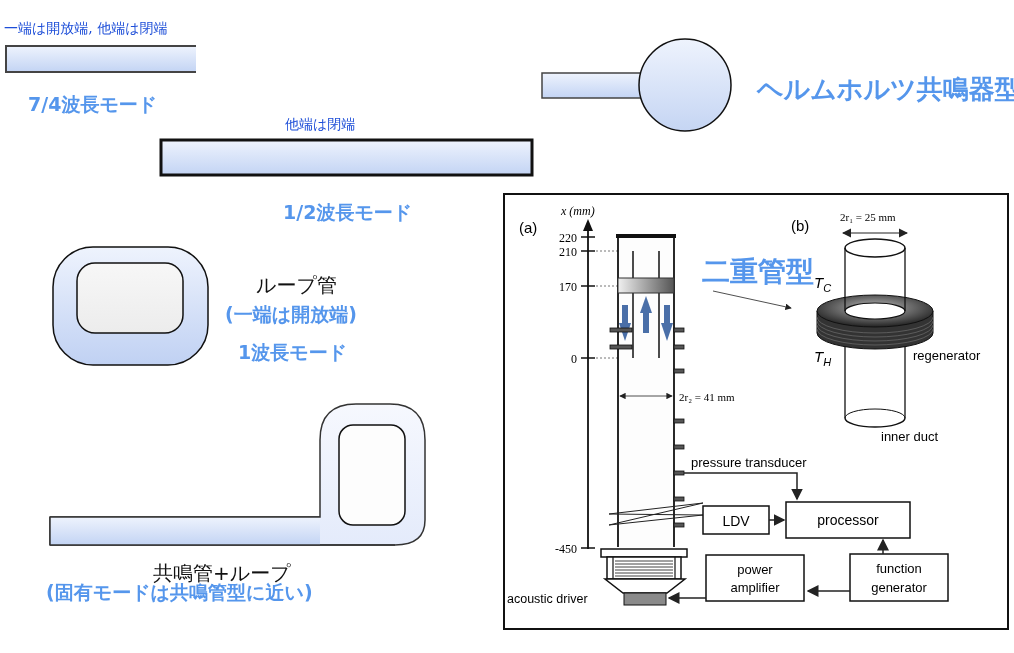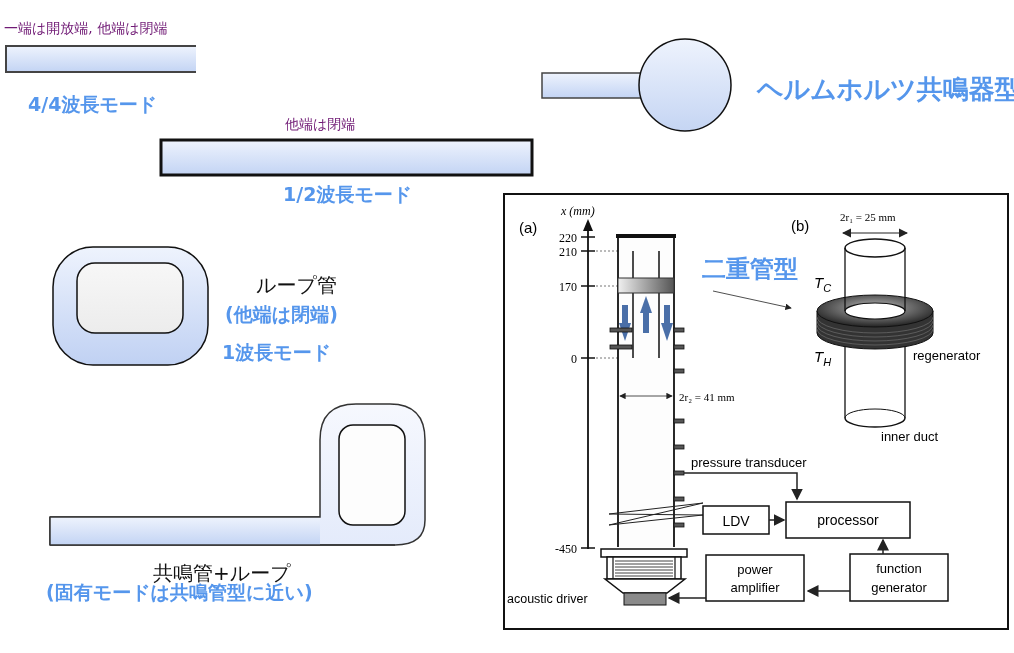--- a/index.html
+++ b/index.html
@@ -1,19 +1,19 @@
 <!DOCTYPE html>
 <html><head>
 <meta charset="utf-8">
 <style>
   html, body { margin:0; padding:0; background:#ffffff; }
   body { width:1014px; height:653px; position:relative; overflow:hidden;
          font-family:"DejaVu Sans", sans-serif; }
   .abs { position:absolute; }
-  .lbl-black { color:#701a75; font-family:"DejaVu Serif", serif; font-size:14px; white-space:nowrap; }
+  .lbl-black { color:#1d4ed8; font-family:"DejaVu Serif", serif; font-size:14px; white-space:nowrap; }
   .lbl-black-sans { color:#111; font-family:"DejaVu Sans", sans-serif; font-size:20px; white-space:nowrap; }
   .lbl-blue { color:#5596ec; font-weight:bold; font-family:"DejaVu Sans", sans-serif; font-size:19px; white-space:nowrap; }
   svg text { font-family:"Liberation Sans", sans-serif; }
   .serif { font-family:"Liberation Serif", serif; }
 </style>
 </head>
 <body>
 
 <svg class="abs" style="left:0;top:0" width="1014" height="653">
   <defs>
@@ -59,30 +59,30 @@
   <g>
     <path d="M50 517 H320 V440 Q320 404 356 404 H390 Q425 404 425 440 V520 Q425 545 395 545 H50 Z" fill="url(#rlGrad)" stroke="#333" stroke-width="1.5"></path>
     <rect x="50" y="517" width="270" height="28" fill="url(#tubeGrad)"></rect>
     <path d="M50 517 H320 M50 545 H395" stroke="#333" stroke-width="1.5" fill="none"></path>
     <line x1="50" y1="517" x2="50" y2="545" stroke="#333" stroke-width="1.5"></line>
     <rect x="339" y="425" width="66" height="100" rx="14" ry="14" fill="#fdfdfd" stroke="#111" stroke-width="1.5"></rect>
   </g>
 </svg>
 
 <div class="abs lbl-black" style="left:4px;top:20px">一端は開放端, 他端は閉端</div>
-<div class="abs lbl-blue" style="left:28px;top:92px">4/4波長モード</div>
+<div class="abs lbl-blue" style="left:28px;top:92px">7/4波長モード</div>
 
 <div class="abs lbl-blue" style="left:757px;top:72px;font-size:26px">ヘルムホルツ共鳴器型</div>
 
 <div class="abs lbl-black" style="left:285px;top:116px">他端は閉端</div>
-<div class="abs lbl-blue" style="left:283px;top:182px">1/2波長モード</div>
+<div class="abs lbl-blue" style="left:283px;top:200px">1/2波長モード</div>
 
 <div class="abs lbl-black-sans" style="left:256px;top:272px">ループ管</div>
-<div class="abs lbl-blue" style="left:225px;top:302px">(他端は閉端)</div>
-<div class="abs lbl-blue" style="left:222px;top:340px">1波長モード</div>
+<div class="abs lbl-blue" style="left:225px;top:302px">(一端は開放端)</div>
+<div class="abs lbl-blue" style="left:238px;top:340px">1波長モード</div>
 
 <div class="abs lbl-black-sans" style="left:153px;top:560px">共鳴管+ループ</div>
 <div class="abs lbl-blue" style="left:46px;top:580px">(固有モードは共鳴管型に近い)</div>
 
 <svg class="abs" style="left:503px;top:193px" width="506" height="437" viewBox="0 0 506 437">
   <defs>
     <linearGradient id="stackGrad" x1="0" y1="0" x2="1" y2="0">
       <stop offset="0" stop-color="#f0f0f0"></stop>
       <stop offset="1" stop-color="#555"></stop>
     </linearGradient>
@@ -235,13 +235,13 @@
     <line x1="402" y1="118" x2="402" y2="104" stroke="#111" stroke-width="1.3"></line>
   </g>
   <text x="311" y="95" font-size="15" font-style="italic"><tspan>T</tspan><tspan font-size="11" dy="4">C</tspan></text>
   <text x="311" y="169" font-size="15" font-style="italic"><tspan>T</tspan><tspan font-size="11" dy="4">H</tspan></text>
   <text x="410" y="167" font-size="13">regenerator</text>
   <text x="378" y="248" font-size="13">inner duct</text>
 
   <line x1="210" y1="98" x2="288" y2="115" stroke="#222" stroke-width="0.8" marker-end="url(#arrHead)"></line>
 </svg>
 
-<div class="abs lbl-blue" style="left:702px;top:253px;font-size:24px">二重管型</div>
+<div class="abs lbl-blue" style="left:702px;top:253px;font-size:28px">二重管型</div>
 
 </body></html>

